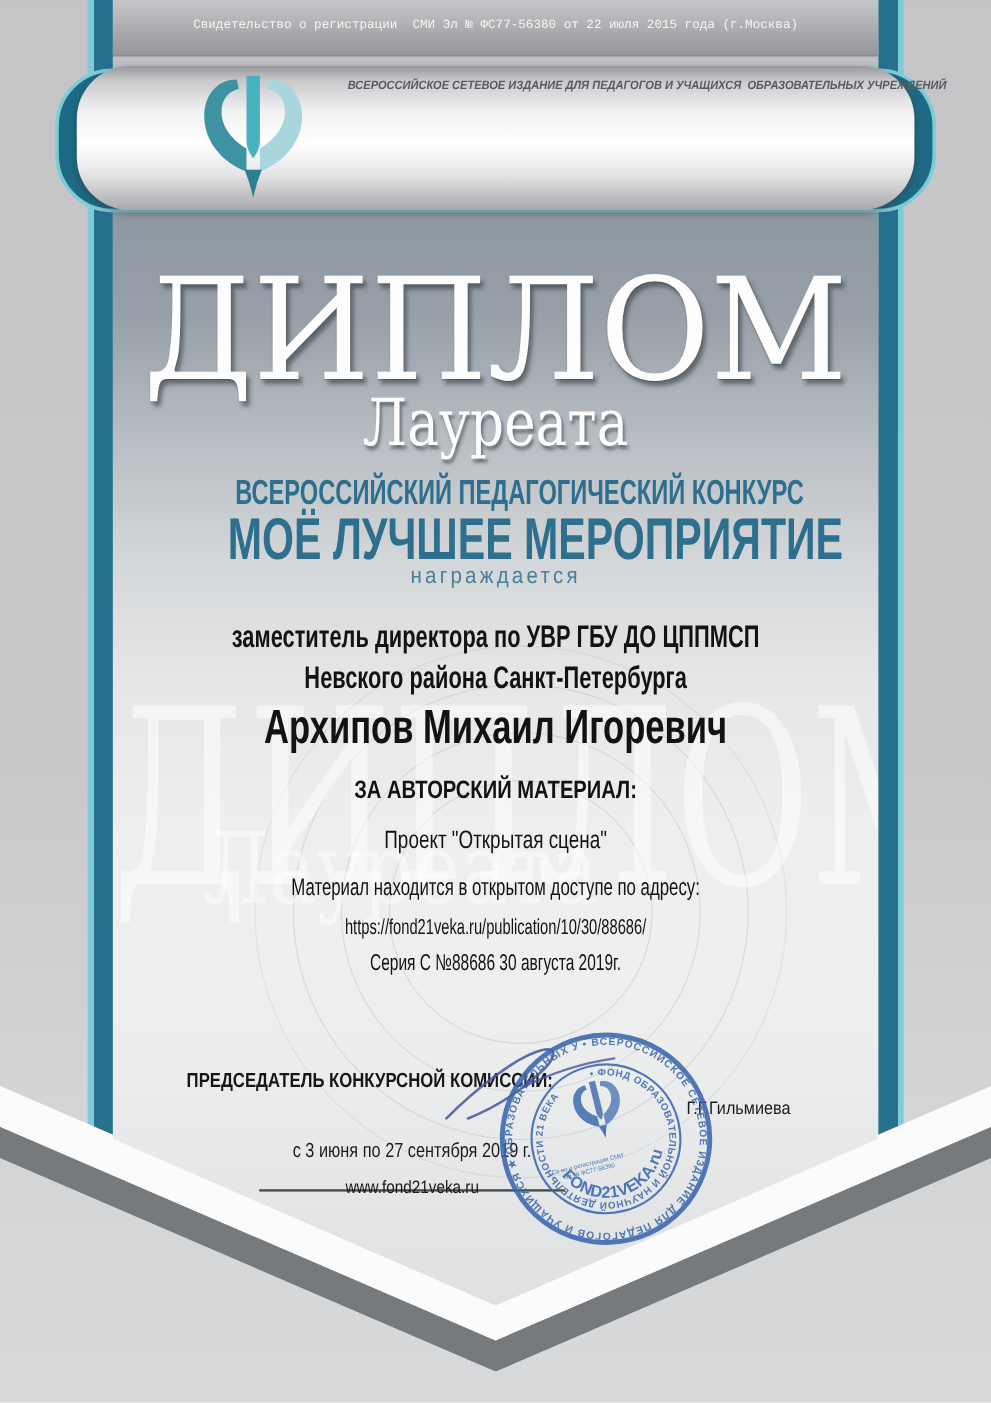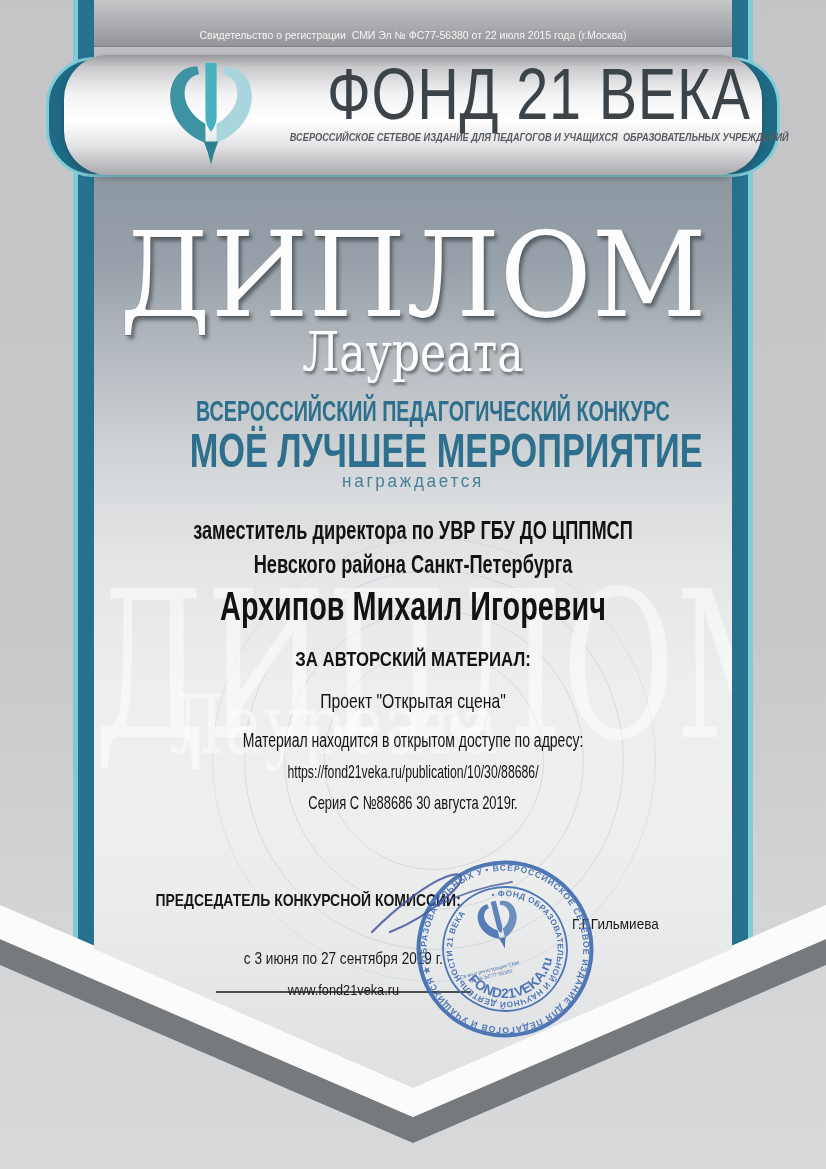--- a/index.html
+++ b/index.html
@@ -30,21 +30,21 @@
       #c0c1c4 0%, #c0c1c4 4%, #8e98a1 16%, #97a0a8 24%, #b9bfc4 34%,
       #d4d7d9 43%, #e5e6e8 52%, #edeeee 63%, #efeff0 74%, #ebecec 83%,
       #e3e5e7 92%, #dee0e2 100%);
     clip-path:polygon(0 0,638px 0,638px 949px,319px 1088px,0 949px);
   }
 
   .top-bar {
     position:absolute; top:0; left:0; right:0; height:47px; z-index:4;
     background:linear-gradient(180deg,#c6c7c9,#949598);
     border-bottom:1px solid #7f8083;
-    display:flex; align-items:flex-end; justify-content:center; padding-bottom:5px;
+    display:flex; align-items:flex-end; justify-content:center; padding-bottom:19px;font-family:Liberation Mono, monospace;
   }
   .top-bar span { font-size:10.5px; color:#f4f4f4; white-space:pre; }
 
   
   .gring { position:absolute; border-radius:50%; z-index:1;
            border:1.5px solid rgba(150,156,163,.24); }
   .g1 { left:150px; top:570px; width:380px; height:380px; }
   .g2 { left:190px; top:610px; width:300px; height:300px; }
   .g3 { left:230px; top:650px; width:220px; height:220px; }
   .g4 { left:118px; top:538px; width:444px; height:444px; border-color:rgba(150,156,163,.16); }
@@ -206,18 +206,17 @@
   <div class="banner-back"></div>
 
   <div class="banner">
     <svg class="banner-logo" viewBox="0 0 110 130">
       <path d="M38,4 C16,4 4,22 4,42 C4,68 22,90 48,100 L48,76 C34,68 22,54 22,38 C22,24 30,16 40,14 Z" fill="#3e93a2"></path>
       <path d="M72,4 C94,4 106,22 106,42 C106,68 88,90 62,100 L62,76 C76,68 88,54 88,38 C88,24 80,16 70,14 Z" fill="#a9d5dc"></path>
       <path d="M48,0 L62,0 L62,68 C62,78 55,86 55,86 C55,86 48,78 48,68 Z" fill="#49b2c1"></path>
       <path d="M46,98 L64,98 L59,112 L55,127 L51,112 Z" fill="#2d8093"></path>
     </svg>
     <div class="banner-text">
-      <div><span class="org-name">ФОНД 21 ВЕКА</span></div>
       <div class="org-tag-w"><span class="org-tag">ВСЕРОССИЙСКОЕ СЕТЕВОЕ ИЗДАНИЕ ДЛЯ ПЕДАГОГОВ И УЧАЩИХСЯ  ОБРАЗОВАТЕЛЬНЫХ УЧРЕЖДЕНИЙ</span></div>
     </div>
   </div>
 
 </div>
 
 </body></html>

